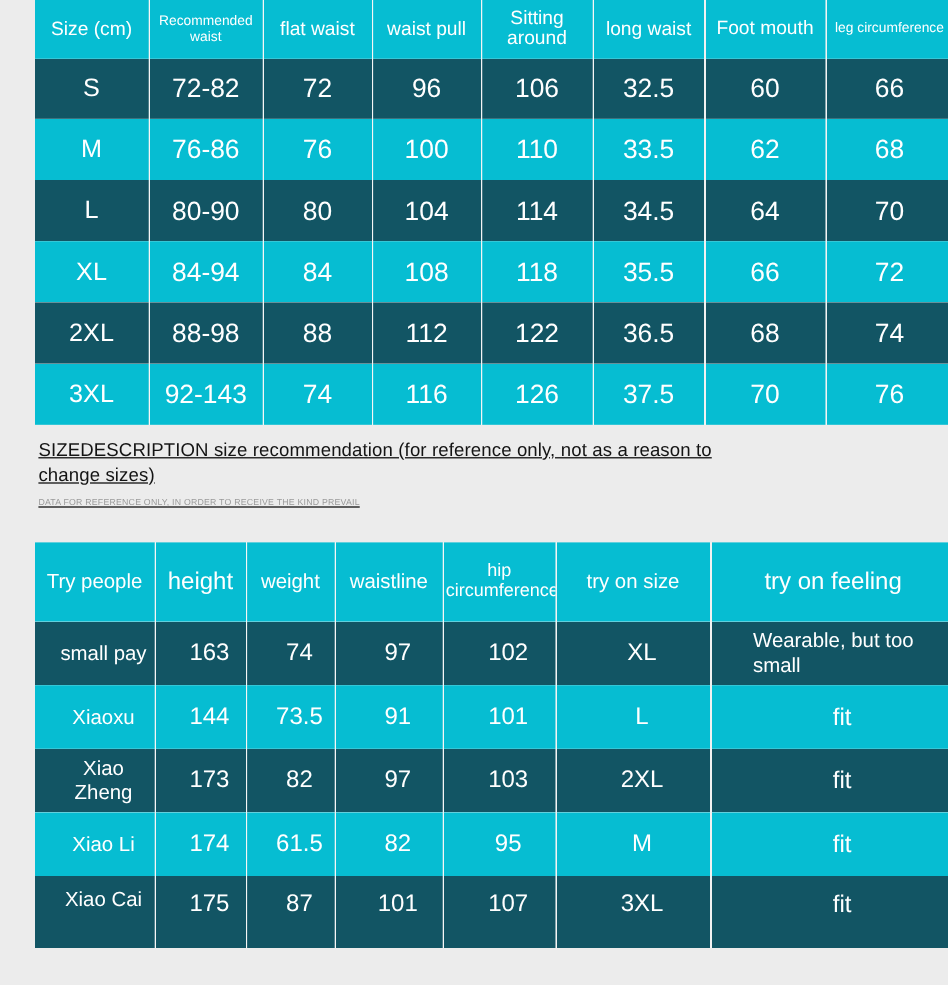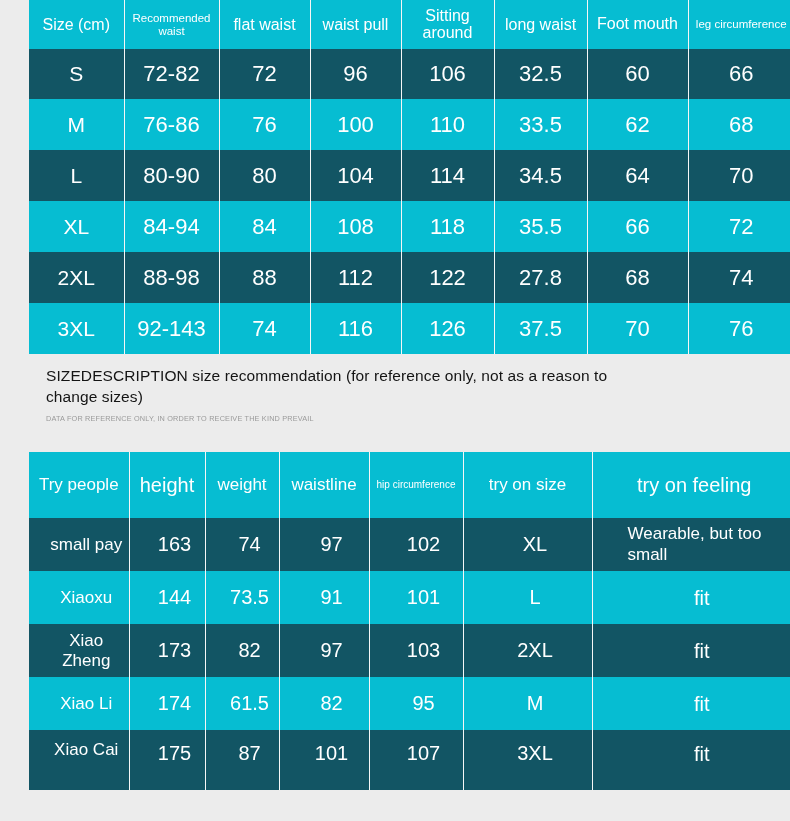--- a/index.html
+++ b/index.html
@@ -58,23 +58,24 @@
 
   #table-sizes .hdr-light th { font-size: 16px; line-height: 1.12; }
   #table-sizes th.h-small    { font-size: 11.5px; line-height: 1.12; }
   #table-sizes th.h-two      { font-size: 16px; line-height: 1.06; }
   #table-sizes tbody td      { font-size: 22px; }
   #table-sizes tbody td.c-size { font-size: 21px; }
 
   
   .desc-block {
     position: absolute;
-    left: 46px;
+    left: 32px;
     top: 366px;
     width: 600px;
+    text-decoration: underline;
   }
   .desc-title {
     color: #141414;
     font-size: 15.5px;
     line-height: 1.33;
     letter-spacing: 0.1px;
   }
   .desc-note {
     margin-top: 6px;
     color: #9a9a9a;
@@ -88,21 +89,21 @@
     left: 29px;
     top: 452px;
     width: 737px;
   }
   #table-tryon .hdr-light th { height: 66px; }
   #table-tryon tbody td      { height: 53px; }
 
   #table-tryon .hdr-light th  { font-size: 16px; line-height: 1.12; }
   #table-tryon th.h-big       { font-size: 20px; }
   #table-tryon th.h-mid       { font-size: 17px; }
-  #table-tryon th.h-small     { font-size: 10px; line-height: 1.12; }
+  #table-tryon th.h-small     { font-size: 15px; line-height: 1.12; }
   #table-tryon tbody td       { font-size: 20px; padding-left: 17px; }
   #table-tryon td.c-person    { font-size: 17px; line-height: 1.12; }
   #table-tryon td.c-feel      { font-size: 17px; line-height: 1.2; text-align: center; }
   #table-tryon td.c-feel.fit-big { font-size: 20px; }
 
   
   #table-tryon tbody tr.row-clipped td {
     height: 48px;
     vertical-align: top;
     padding-top: 12px;
@@ -180,21 +181,21 @@
         <td>35.5</td>
         <td>66</td>
         <td>72</td>
       </tr>
       <tr class="row-dark">
         <td class="c-size">2XL</td>
         <td>88-98</td>
         <td>88</td>
         <td>112</td>
         <td>122</td>
-        <td>27.8</td>
+        <td>36.5</td>
         <td>68</td>
         <td>74</td>
       </tr>
       <tr class="row-light">
         <td class="c-size">3XL</td>
         <td>92-143</td>
         <td>74</td>
         <td>116</td>
         <td>126</td>
         <td>37.5</td>

